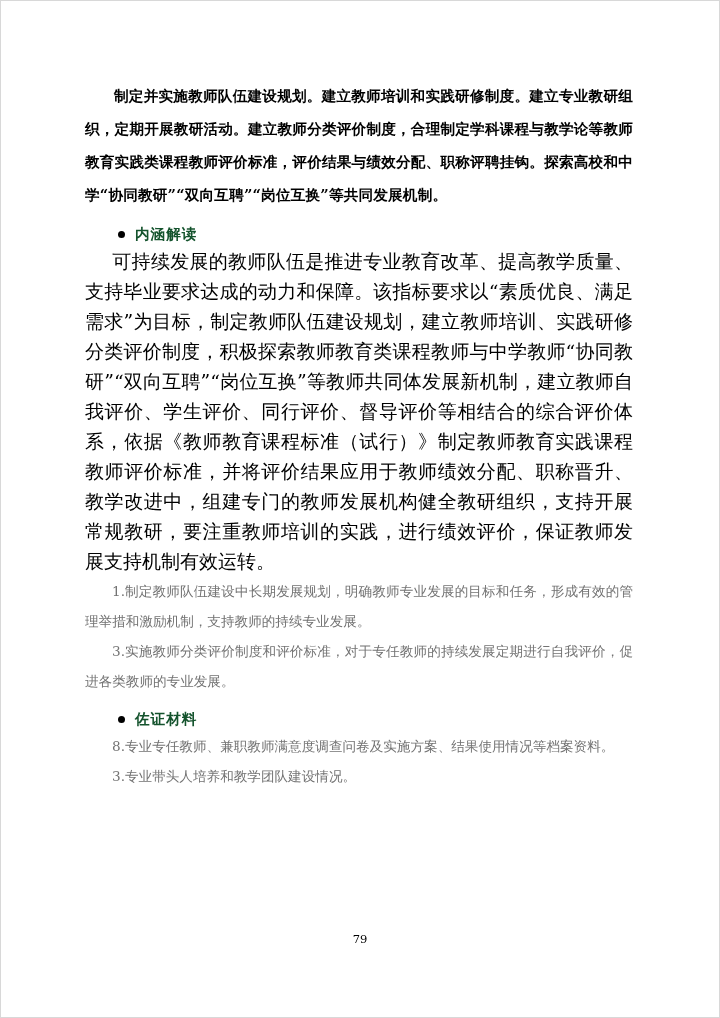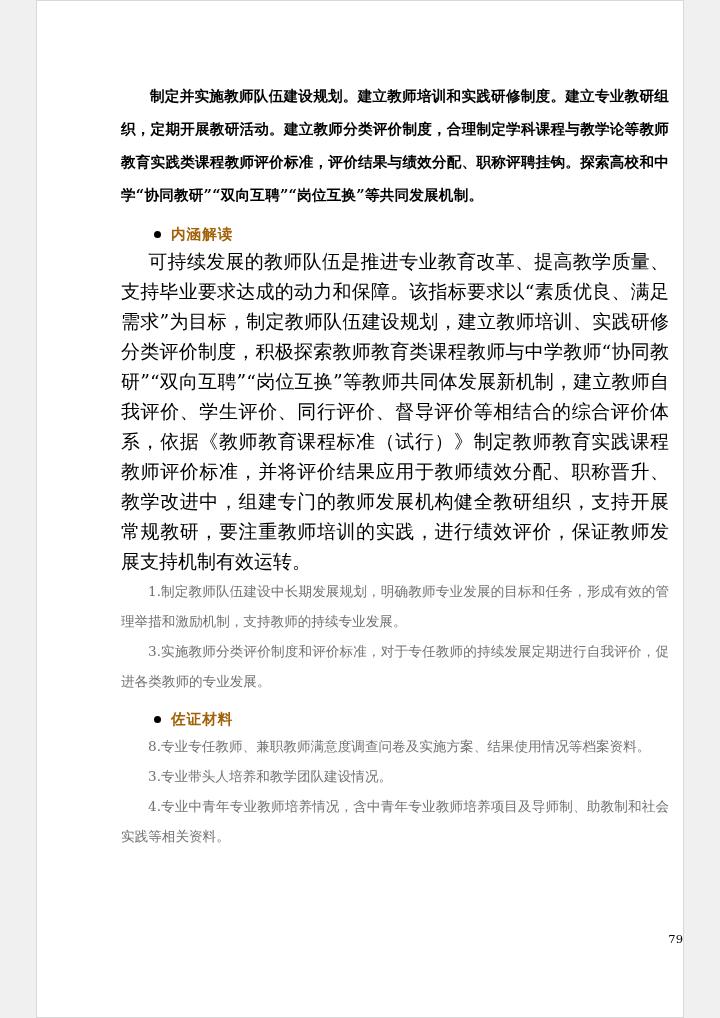--- a/index.html
+++ b/index.html
@@ -4,21 +4,21 @@
 <style>
   html, body {
     margin: 0;
     padding: 0;
     background: #f0f0f0;
   }
   body {
     font-family: "DejaVu Sans", sans-serif;
   }
   .page {
-    width: 648px;
+    width: 720px;
     height: 1018px;
     background: #ffffff;
     position: relative;
     box-sizing: border-box;
     overflow: hidden;
     margin: 0 auto;
     border: 1px solid #d8d8d8;
   }
   .content {
     position: absolute;
@@ -56,21 +56,21 @@
     border-radius: 50%;
     background: #000;
     display: inline-block;
     margin-right: 10px;
     flex: 0 0 auto;
   }
   .section-title {
     font-family: "DejaVu Serif", serif;
     font-weight: bold;
     font-size: 14.6px;
-    color: #a16207;
+    color: #14532d;
     letter-spacing: 1px;
   }
   
   .body-p {
     font-family: "DejaVu Serif", serif;
     font-size: 19px;
     line-height: 30px;
     color: #000000;
     text-align: justify;
     text-justify: inter-ideograph;
@@ -91,21 +91,21 @@
   }
   .list-p .indent {
     display: inline-block;
     width: 27px;
   }
   .page-number {
     position: absolute;
     left: 0;
     right: 0;
     top: 931px;
-    text-align: right;
+    text-align: center;
     font-family: "DejaVu Serif", serif;
     font-size: 11.5px;
     color: #000;
   }
 </style>
 </head>
 <body>
 
 <div class="page">
   <div class="content">
@@ -120,18 +120,17 @@
 
     <p class="list-p"><span class="indent"></span><span>1.制定教师队伍建设中长期发展规划，明确教师专业发展的目标和任务，形成有效的管理举措和激励机制，支持教师的持续专业发展。</span></p>
     <p class="list-p"><span class="indent"></span><span>3.实施教师分类评价制度和评价标准，对于专任教师的持续发展定期进行自我评价，促进各类教师的专业发展。</span></p>
 
     <div class="section-head">
       <span class="bullet"></span>
       <span class="section-title">佐证材料</span>
     </div>
     <p class="list-p"><span class="indent"></span><span>8.专业专任教师、兼职教师满意度调查问卷及实施方案、结果使用情况等档案资料。</span></p>
     <p class="list-p"><span class="indent"></span><span>3.专业带头人培养和教学团队建设情况。</span></p>
-    <p class="list-p"><span class="indent"></span><span>4.专业中青年专业教师培养情况，含中青年专业教师培养项目及导师制、助教制和社会实践等相关资料。</span></p>
 
   </div>
 
   <div class="page-number">79</div>
 </div>
 
 </body></html>

